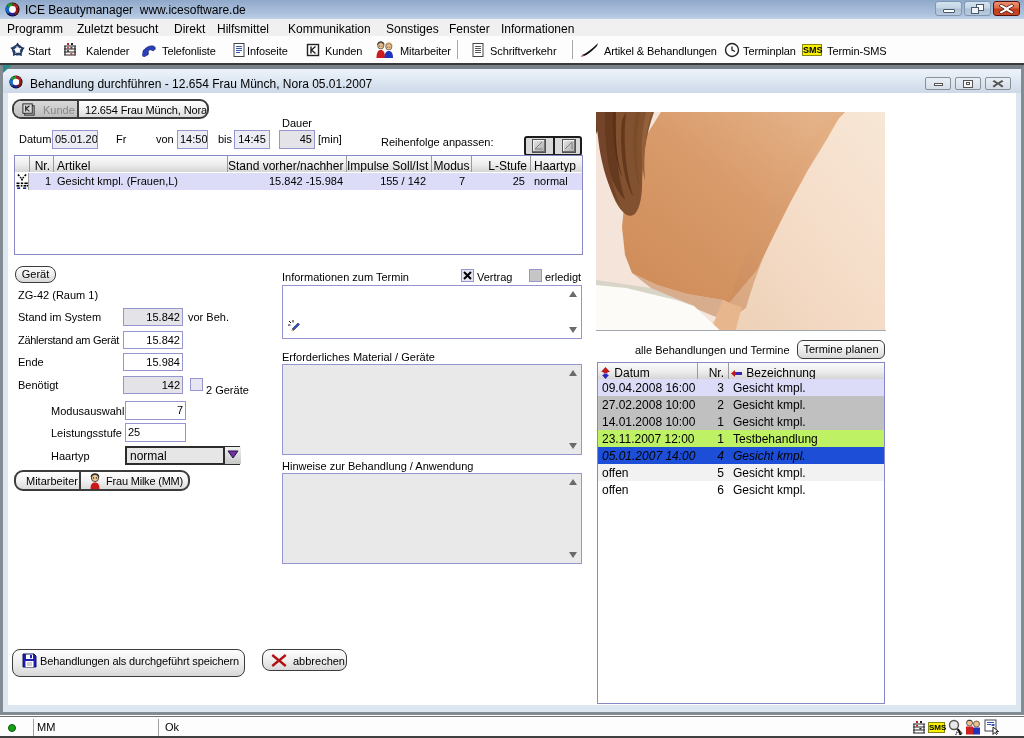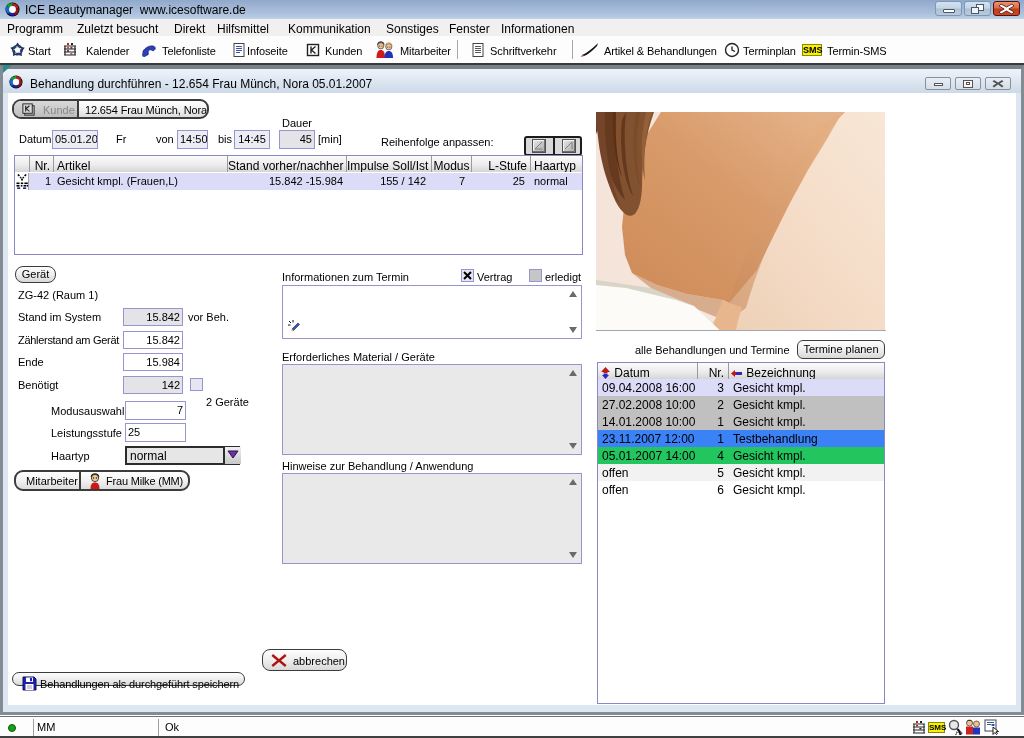--- a/index.html
+++ b/index.html
@@ -286,21 +286,21 @@
   <div class="lbl" style="left:18px;top:311px;">Stand im System</div>
   <div class="fld grey" style="left:123px;top:308px;width:60px;height:18px;">15.842</div>
   <div class="lbl" style="left:188px;top:311px;">vor Beh.</div>
   <div class="lbl" style="left:18px;top:334px;letter-spacing:-0.3px;">Zählerstand am Gerät</div>
   <div class="fld white" style="left:123px;top:331px;width:60px;height:18px;">15.842</div>
   <div class="lbl" style="left:18px;top:356px;">Ende</div>
   <div class="fld white" style="left:123px;top:353px;width:60px;height:18px;">15.984</div>
   <div class="lbl" style="left:18px;top:379px;">Benötigt</div>
   <div class="fld grey" style="left:123px;top:376px;width:60px;height:18px;">142</div>
   <div class="cb" style="left:190px;top:378px;"></div>
-  <div class="lbl" style="left:206px;top:396px;">2 Geräte</div>
+  <div class="lbl" style="left:206px;top:384px;">2 Geräte</div>
   <div class="lbl" style="left:51px;top:405px;">Modusauswahl</div>
   <div class="fld white" style="left:125px;top:401px;width:61px;height:19px;">7</div>
   <div class="lbl" style="left:51px;top:427px;">Leistungsstufe</div>
   <div class="fld white" style="left:125px;top:423px;width:61px;height:19px;text-align:left;">25</div>
   <div class="lbl" style="left:51px;top:450px;">Haartyp</div>
   <div class="abs" style="left:125px;top:446px;width:115px;height:19px;border:2px solid #2c2c2c;background:#e6e6e6;">
     <div class="abs" style="left:3px;top:1px;font-size:12px;">normal</div>
     <div class="abs" style="left:96px;top:-1px;width:18px;height:17px;border-left:2px solid #2c2c2c;background:linear-gradient(180deg,#f0f0f0,#c8c8c8);">
       <svg width="16" height="15">
           <path d="M3 4 L8 11 L13 4 Z" fill="#7030a0" stroke="#26124f" stroke-width="1"></path>
@@ -405,42 +405,42 @@
     <div class="abs trow" style="left:0;top:33px;width:286px;height:17px;background:#c0c0c0;">
         <span class="abs" style="left:4px;top:2px;">27.02.2008 10:00</span>
         <span class="abs" style="left:100px;top:2px;width:26px;text-align:right;">2</span>
         <span class="abs" style="left:135px;top:2px;">Gesicht kmpl.</span>
       </div>
     <div class="abs trow" style="left:0;top:50px;width:286px;height:17px;background:#c0c0c0;">
         <span class="abs" style="left:4px;top:2px;">14.01.2008 10:00</span>
         <span class="abs" style="left:100px;top:2px;width:26px;text-align:right;">1</span>
         <span class="abs" style="left:135px;top:2px;">Gesicht kmpl.</span>
       </div>
-    <div class="abs trow" style="left:0;top:67px;width:286px;height:17px;background:#3b82f6;">
+    <div class="abs trow" style="left:0;top:67px;width:286px;height:17px;background:#bef264;">
         <span class="abs" style="left:4px;top:2px;">23.11.2007 12:00</span>
         <span class="abs" style="left:100px;top:2px;width:26px;text-align:right;">1</span>
         <span class="abs" style="left:135px;top:2px;">Testbehandlung</span>
       </div>
-    <div class="abs trow" style="left:0;top:84px;width:286px;height:17px;background:#22c55e;">
+    <div class="abs trow" style="left:0;top:84px;width:286px;height:17px;background:#1d4ed8;font-style:italic;">
         <span class="abs" style="left:4px;top:2px;">05.01.2007 14:00</span>
         <span class="abs" style="left:100px;top:2px;width:26px;text-align:right;">4</span>
         <span class="abs" style="left:135px;top:2px;">Gesicht kmpl.</span>
       </div>
     <div class="abs trow" style="left:0;top:101px;width:286px;height:17px;background:#f2f2f2;">
         <span class="abs" style="left:4px;top:2px;">offen</span>
         <span class="abs" style="left:100px;top:2px;width:26px;text-align:right;">5</span>
         <span class="abs" style="left:135px;top:2px;">Gesicht kmpl.</span>
       </div>
     <div class="abs trow" style="left:0;top:118px;width:286px;height:17px;background:#ffffff;">
         <span class="abs" style="left:4px;top:2px;">offen</span>
         <span class="abs" style="left:100px;top:2px;width:26px;text-align:right;">6</span>
         <span class="abs" style="left:135px;top:2px;">Gesicht kmpl.</span>
       </div>
   </div>
-  <div class="rbtn" style="left:12px;top:672px;width:233px;height:14px;">
+  <div class="rbtn" style="left:12px;top:649px;width:233px;height:28px;">
     <div class="abs" style="left:9px;top:3px;"><svg width="15" height="15" viewBox="0 0 15 15">
       <path d="M1 1 H12 L14 3 V14 H1 Z" fill="#2020b0" stroke="#101060" stroke-width="1"></path>
       <rect x="4" y="1.5" width="7" height="4.5" fill="#fff"></rect>
       <rect x="8" y="2" width="2" height="3.2" fill="#2020b0"></rect>
       <rect x="3.5" y="8" width="8" height="6" fill="#fff"></rect>
       <path d="M5 10 H10 M5 12 H10" stroke="#888" stroke-width="0.8"></path>
     </svg></div>
     <div class="abs" style="left:27px;top:5px;white-space:nowrap;letter-spacing:-0.12px;">Behandlungen als durchgeführt speichern</div>
   </div>
   <div class="rbtn" style="left:262px;top:649px;width:85px;height:22px;">

